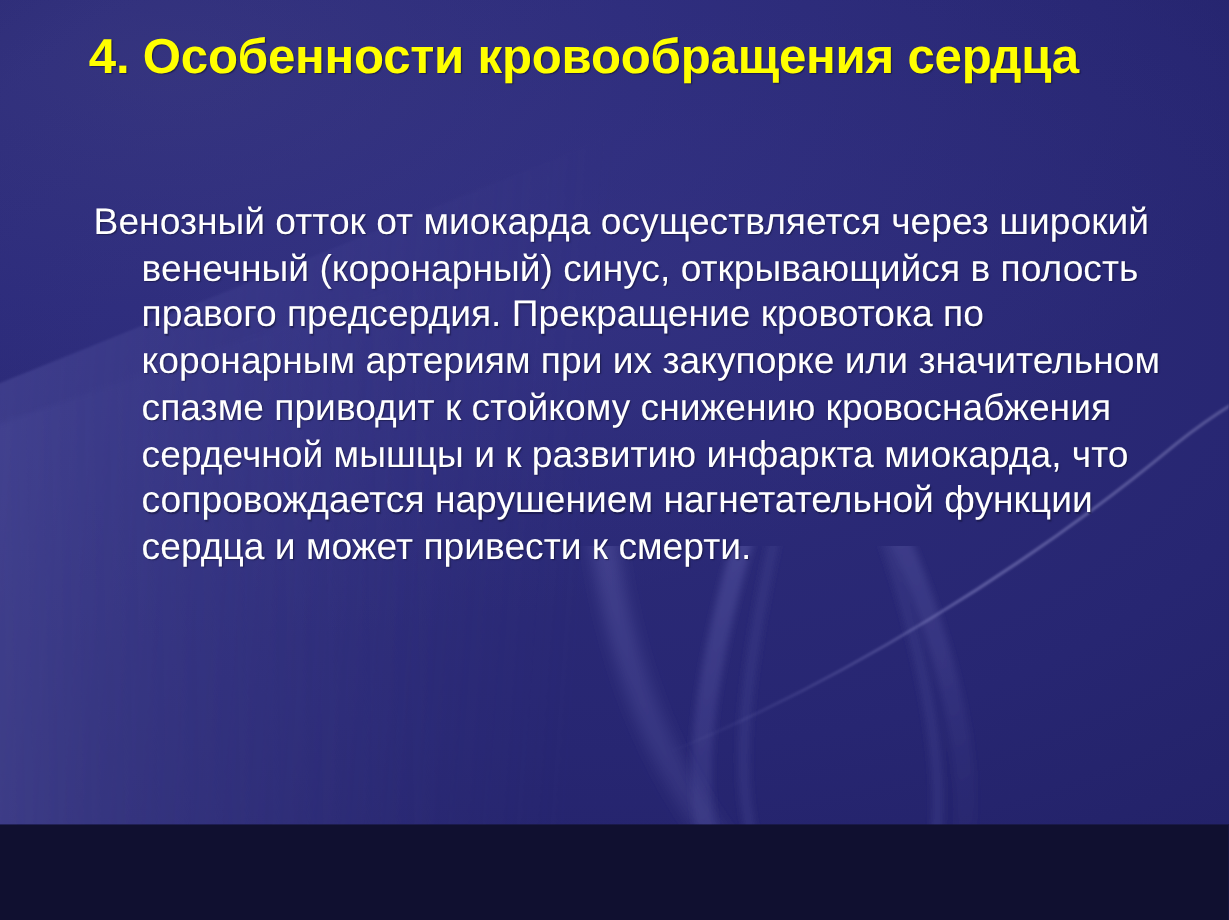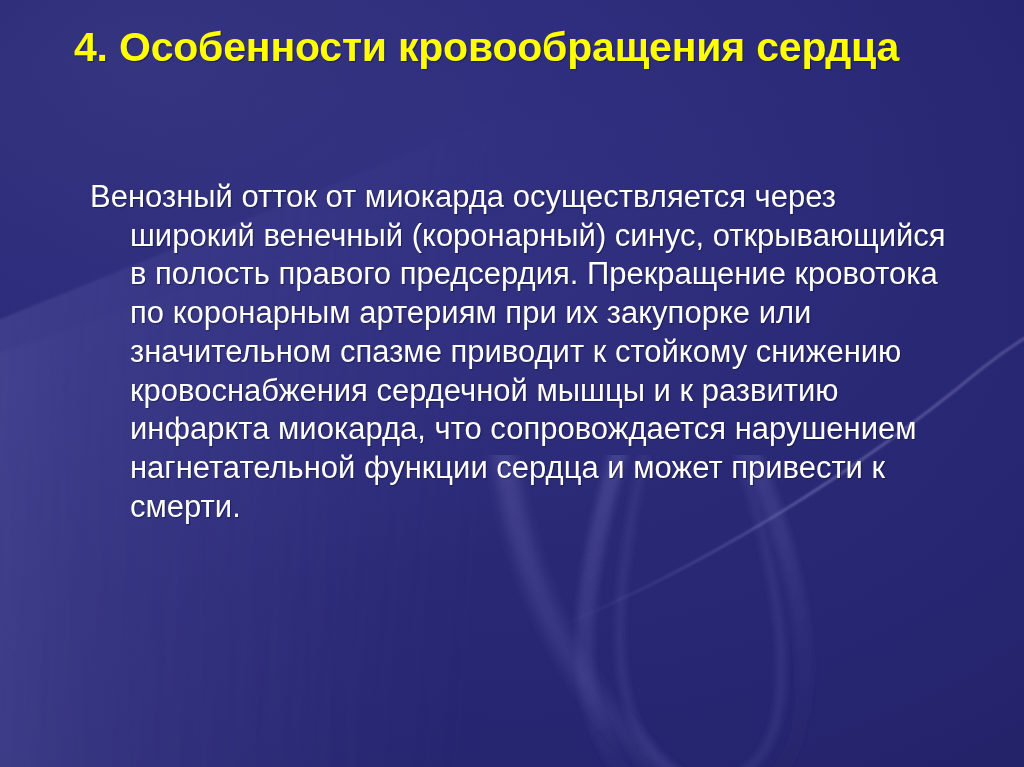--- a/index.html
+++ b/index.html
@@ -6,21 +6,21 @@
     margin: 0;
     padding: 0;
     background: #101030;
   }
   body {
     font-family: "Liberation Sans", sans-serif;
   }
   #slide {
     position: relative;
     width: 1024px;
-    height: 767px;
+    height: 687px;
     overflow: hidden;
     background: #2e2d7d;
   }
   
   .bg-base {
     position: absolute;
     inset: 0;
     background:
       radial-gradient(ellipse 90% 70% at 14% 8%, #36357f 0%, #2e2d7d 42%, #272672 100%),
       linear-gradient(160deg, #343282 0%, #2d2c7b 45%, #262571 100%);
@@ -94,21 +94,21 @@
     position: absolute;
     left: 78px;
     top: 166px;
     width: 900px;
     color: #ffffff;
     font-size: 31px;
     line-height: 38.7px;
     text-indent: 0;
   }
   .slide-body p {
-    margin: 12px;
+    margin: 0;
     padding-left: 40px;
     text-indent: -40px;
     text-shadow: 1px 1px 1px rgba(14,14,44,0.5);
   }
 </style>
 </head>
 <body>
 
 <div id="slide">
 

